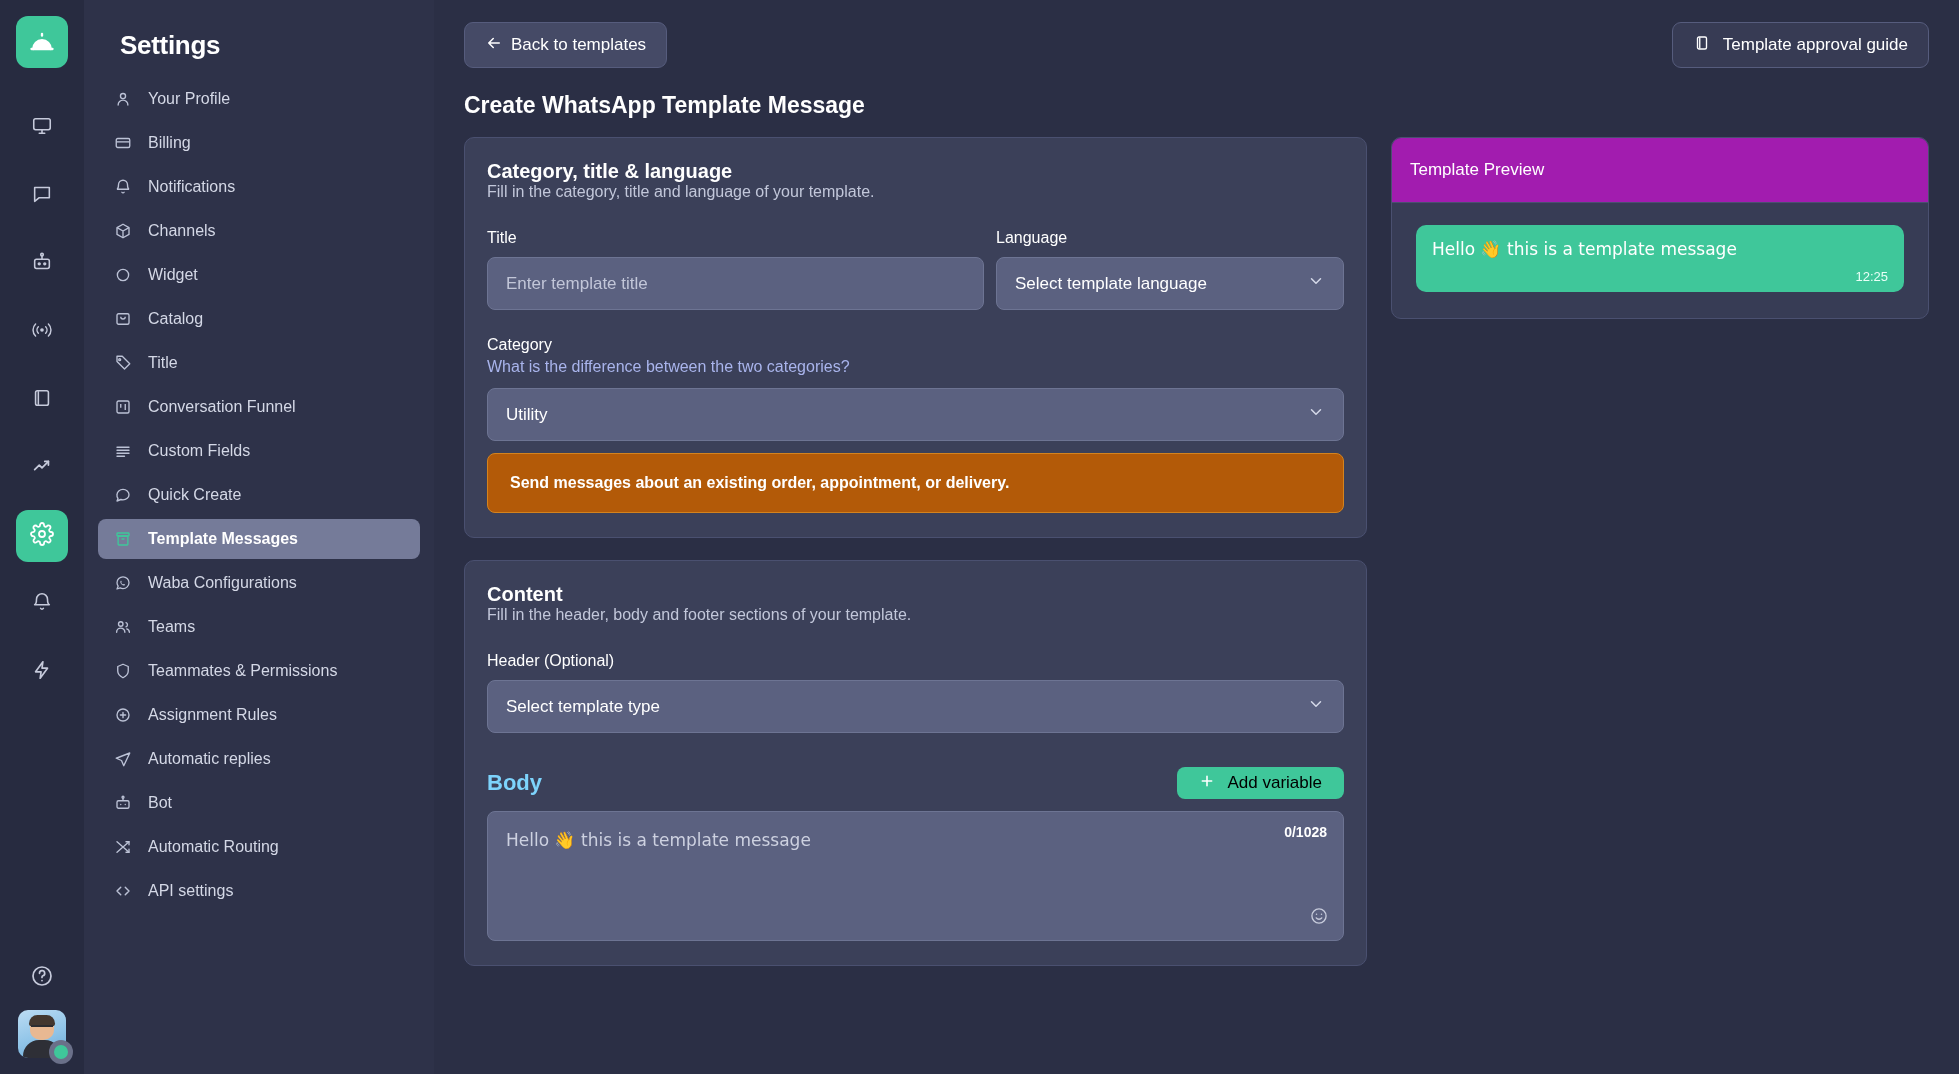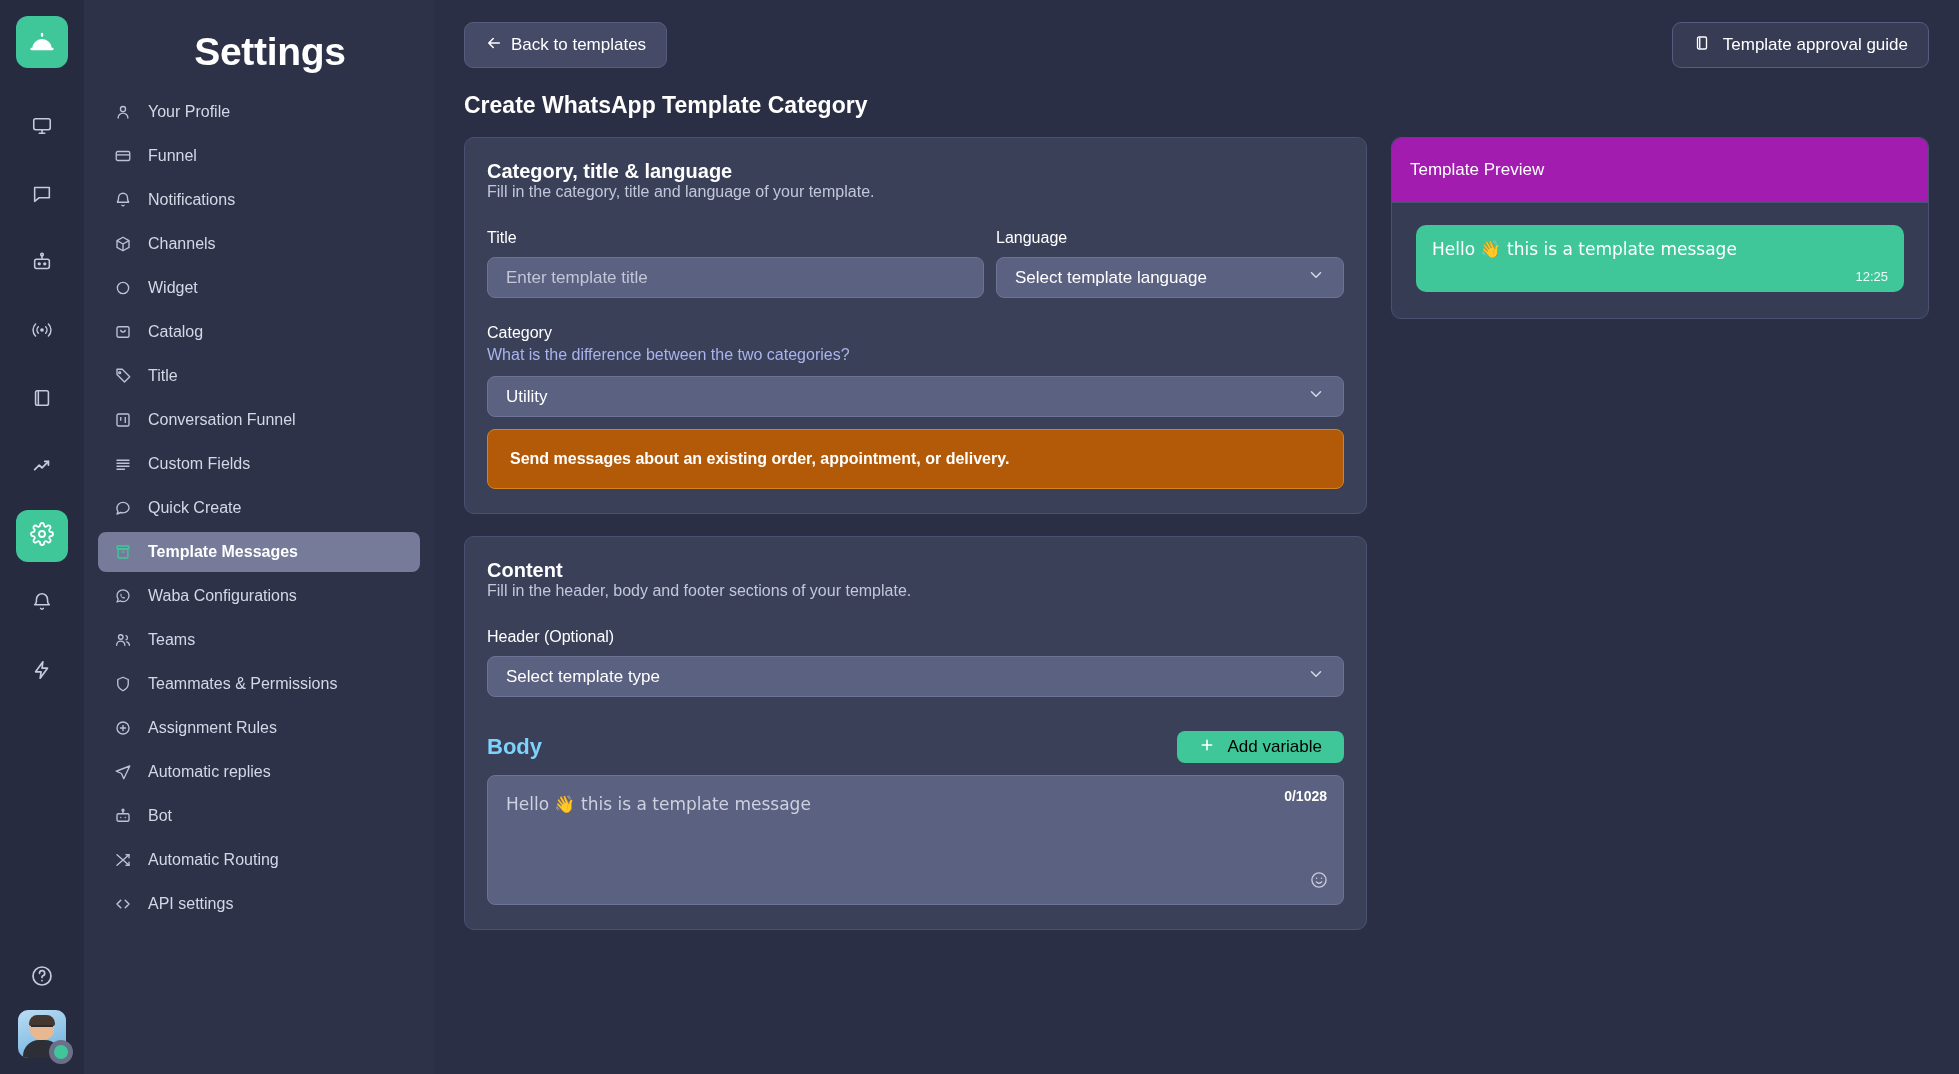--- a/index.html
+++ b/index.html
@@ -63,22 +63,22 @@
   }
   .presence i { width: 14px; height: 14px; border-radius: 50%; background: #3fc79a; display:block; }
 
   
   .settings-nav {
     width: 350px; flex: 0 0 350px; height: 1074px;
     background: #2e3249;
     padding: 24px 14px 0 14px;
   }
   .settings-title {
-    font-size: 39px; font-weight: bold; color: #ffffff;
-    padding: 6px 0 18px 22px; letter-spacing: -0.3px; text-align: center;
+    font-size: 26px; font-weight: bold; color: #ffffff;
+    padding: 6px 0 18px 22px; letter-spacing: -0.3px;
   }
   .nav-item {
     display: flex; align-items: center; gap: 14px;
     height: 40px; padding: 0 14px; border-radius: 8px;
     color: #d4d8e6; font-size: 16px; margin-bottom: 4px;
   }
   .nav-item .nav-ico { width: 22px; display:flex; align-items:center; justify-content:center; color:#bcc2d6; }
   .nav-item.active { background: #757b99; color: #ffffff; font-weight: bold; }
   .nav-item.active .nav-ico { color: #3fc79a; }
 
@@ -114,21 +114,21 @@
   }
   .card-title { font-size: 20px; font-weight: bold; color: #ffffff; }
   .card-sub { font-size: 16px; color: #c2c7da; margin-top: 0; }
 
   .field-label { font-size: 16px; color: #ffffff; margin-bottom: 10px; }
   .row2 { display: flex; gap: 12px; margin-top: 28px; }
   .f-title { flex: 1 1 auto; }
   .f-lang { width: 348px; flex: 0 0 348px; }
 
   .input, .select {
-    width: 100%; height: 41px; border-radius: 8px;
+    width: 100%; height: 53px; border-radius: 8px;
     background: #5b6180; border: 1px solid #6b melted; border: 1px solid #6d7493;
     color: #ffffff; font-size: 17px; padding: 0 18px;
     display: flex; align-items: center; font-family: "Liberation Sans", sans-serif;
   }
   .input .ph { color: #c2c6d8; }
   .select { justify-content: space-between; }
   .select .chev { color: #d5d9e8; }
 
   .cat-block { margin-top: 26px; }
   .cat-link { font-size: 16px; color: #a9b4ec; margin: 4px 0 12px 0; }
@@ -308,21 +308,21 @@
       <span>Your Profile</span>
     </div>
 
     <div class="nav-item">
       <span class="nav-ico">
         <svg width="18" height="18" viewBox="0 0 24 24" fill="none" stroke="currentColor" stroke-width="1.8">
             <rect x="3" y="6" width="18" height="12" rx="2"></rect>
             <path d="M3 10.5h18"></path>
           </svg>
       </span>
-      <span>Funnel</span>
+      <span>Billing</span>
     </div>
 
     <div class="nav-item">
       <span class="nav-ico">
         <svg width="18" height="18" viewBox="0 0 24 24" fill="none" stroke="currentColor" stroke-width="1.8" stroke-linecap="round">
             <path d="M6 9a6 6 0 0 1 12 0c0 5 2 6 2 6H4s2-1 2-6z"></path>
             <path d="M10.5 19a1.8 1.8 0 0 0 3 0"></path>
           </svg>
       </span>
       <span>Notifications</span>
@@ -504,21 +504,21 @@
         <span>
           <svg width="18" height="18" viewBox="0 0 24 24" fill="none" stroke="#ffffff" stroke-width="1.8" stroke-linejoin="round">
               <rect x="6" y="4" width="12" height="16" rx="2"></rect>
               <path d="M9 19.3V4.7"></path>
             </svg>
         </span>
         <span>Template approval guide</span>
       </button>
     </div>
 
-    <div class="page-title">Create WhatsApp Template Category</div>
+    <div class="page-title">Create WhatsApp Template Message</div>
 
     <div class="columns">
 
       <div class="col-left">
 
         <div class="card">
           <div class="card-title">Category, title &amp; language</div>
           <div class="card-sub">Fill in the category, title and language of your template.</div>
 
           <div class="row2">

